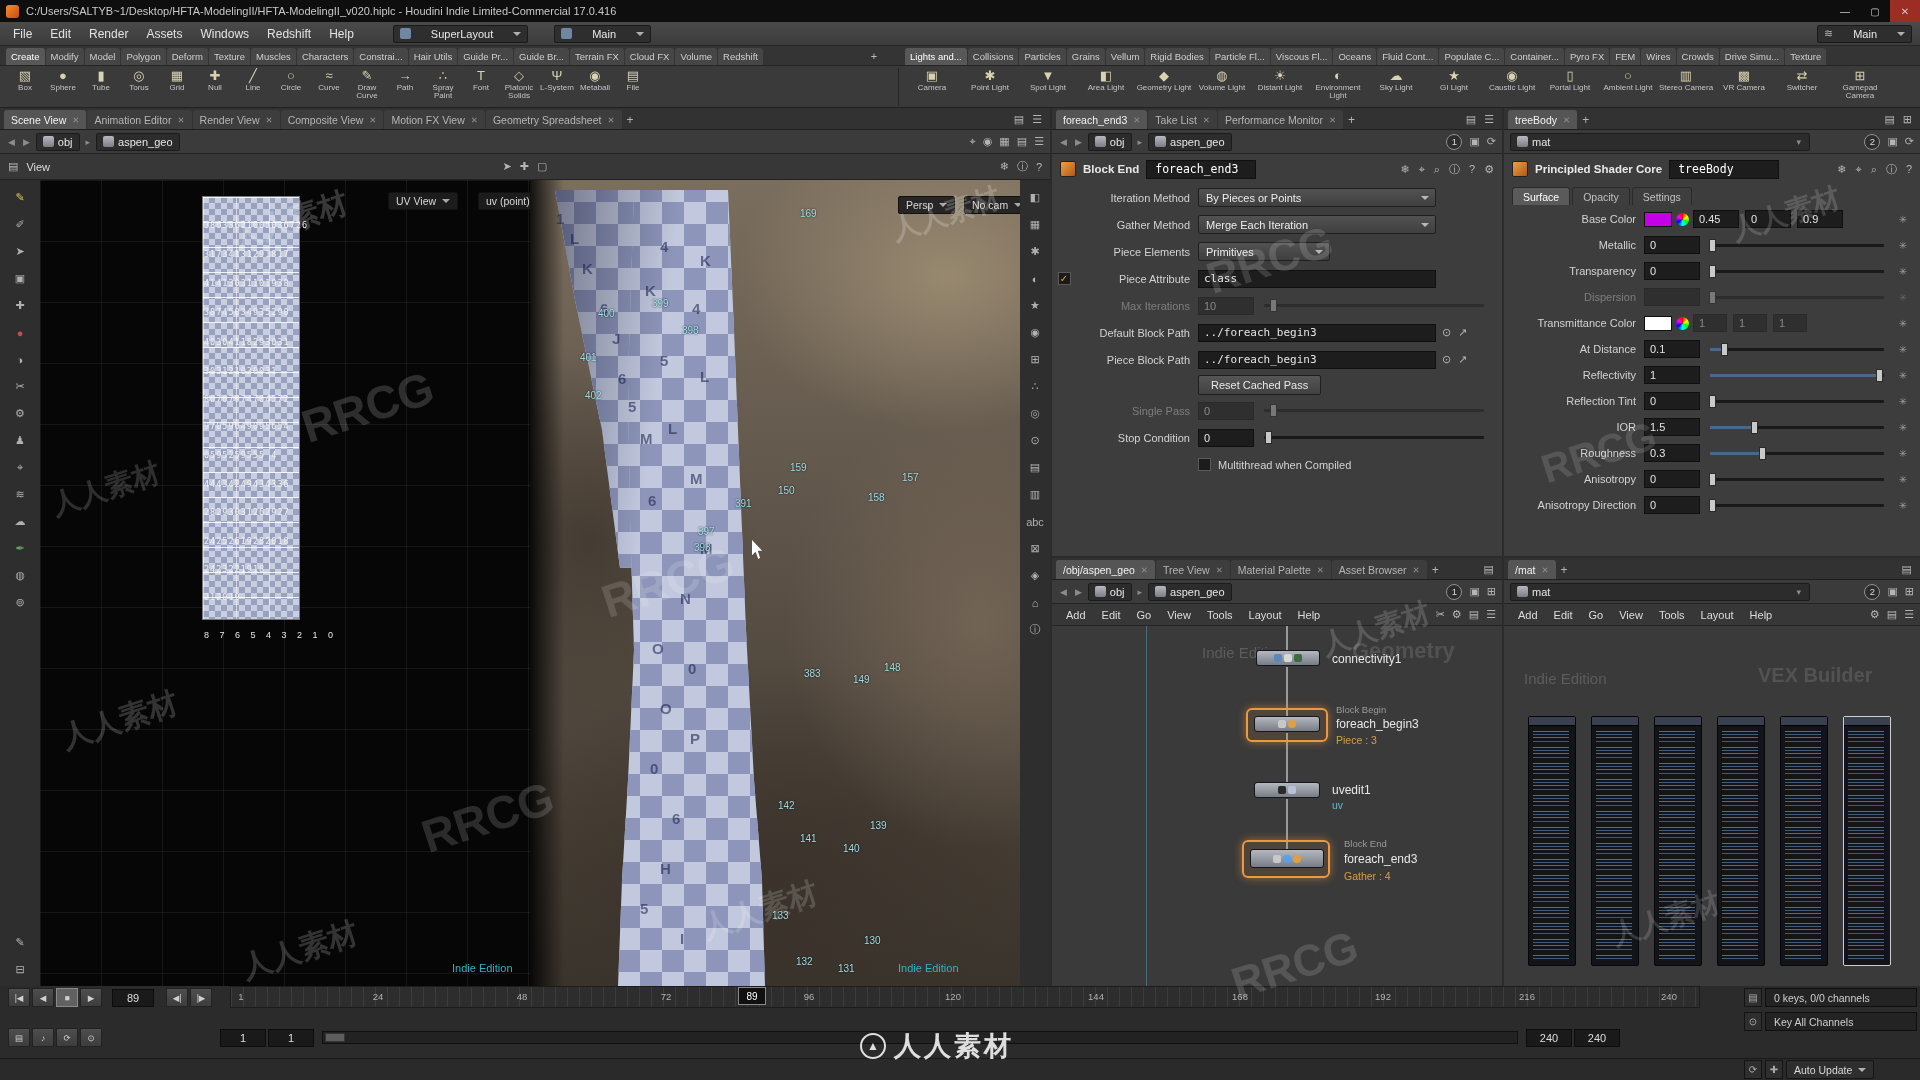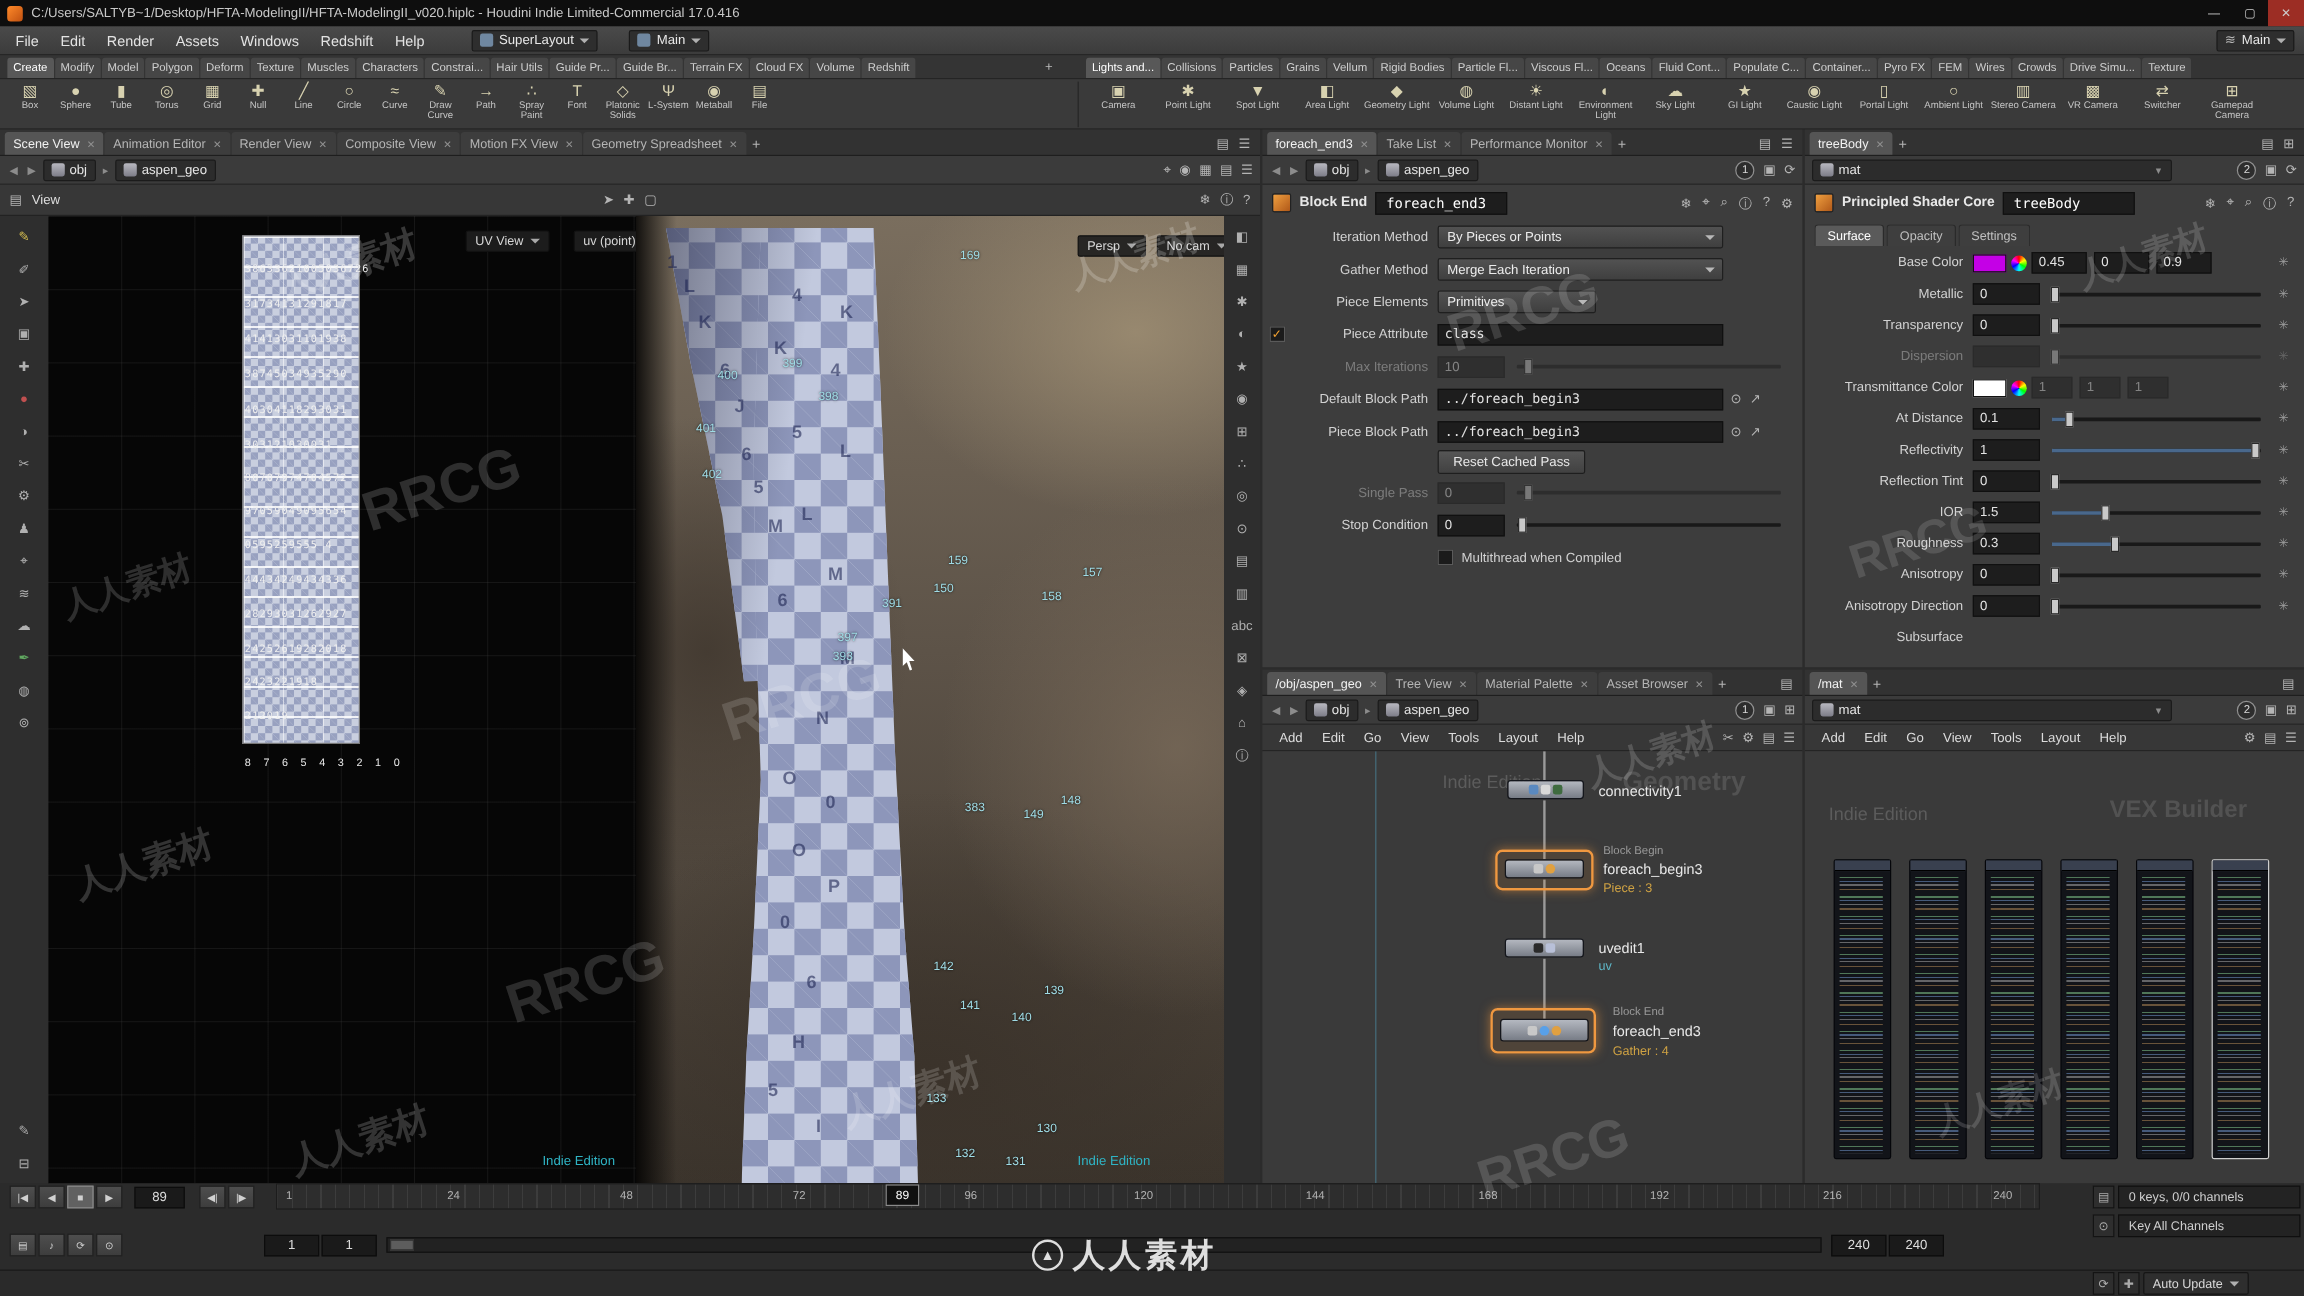--- a/index.html
+++ b/index.html
@@ -10,21 +10,21 @@
 
 #titlebar{position:absolute;left:0;top:0;width:1920px;height:22px;background:#0e0e0e;display:flex;align-items:center;padding-left:6px;gap:7px}
 #titlebar .appic{width:13px;height:13px;background:linear-gradient(135deg,#ff8a2a,#c05010);border-radius:3px}
 #titlebar .t{font-size:11px;color:#c9c9c9;white-space:nowrap}
 #titlebar .winbtns{margin-left:auto;display:flex;height:22px}
 #titlebar .winbtns span{width:30px;display:flex;align-items:center;justify-content:center;font-size:10px;color:#ccc}
 #titlebar .winbtns .close{background:#9c2d24}
 
 #menubar{position:absolute;left:0;top:22px;width:1920px;height:24px;background:linear-gradient(#4a4a4a,#3c3c3c);border-bottom:1px solid #262626;display:flex;align-items:center;padding:0 8px 0 4px}
 #menubar .mi{padding:0 9px;font-size:12px;color:#e3e3e3}
-.chipdd{display:flex;align-items:center;gap:5px;background:#2e2e2e;border:1px solid #1a1a1a;border-radius:2px;height:18px;padding:0 6px;color:#e8e8e8;font-size:11px;white-space:nowrap}
+.chipdd{display:flex;align-items:center;gap:20px;background:#2e2e2e;border:1px solid #1a1a1a;border-radius:2px;height:18px;padding:0 6px;color:#e8e8e8;font-size:11px;white-space:nowrap}
 .chipdd::after{content:"";border:4px solid transparent;border-top:4px solid #b0b0b0;margin-top:4px}
 .chipdd .cic{width:11px;height:11px;background:#6f87a0;border-radius:2px}
 
 #shelftabs{position:absolute;left:0;top:46px;width:1920px;height:20px;background:#343434;border-bottom:1px solid #242424}
 .stabs{position:absolute;bottom:0;display:flex;gap:1px;align-items:flex-end;overflow:hidden}
 .stab{height:17px;display:flex;align-items:center;padding:0 5px;background:#464646;color:#cfcfcf;font-size:9.5px;border-radius:3px 3px 0 0;white-space:nowrap}
 .stabs .stab:first-of-type{background:#585858;color:#fff}
 .stplus{position:absolute;bottom:1px;display:flex;align-items:center;justify-content:center;width:16px;height:16px;color:#bbb;font-size:11px}
 #shelftools{position:absolute;left:0;top:66px;width:1920px;height:42px;background:#3a3a3a;border-bottom:1px solid #202020}
 .tools{position:absolute;top:1px;display:flex}
@@ -959,23 +959,20 @@
     <span class="keyic">✳</span>
   </div>
   <div class="srow">
     <span class="plab">Anisotropy Direction</span>
     <span class="tfld num">0</span>
     <span class="track">
         <span class="hnd" style="left:1%"></span>
       </span>
     <span class="keyic">✳</span>
   </div>
-  <div class="srow">
-    <span class="plab">Subsurface</span>
-  </div>
 </div>
 
 <div class="tabbar" style="left:1504px;top:558px;width:416px">
   <div class="tabs">
       <span class="ptab">
         <span>/mat</span>
         <span class="tx">✕</span>
       </span>
     </div>
   <span class="tplus">+</span>

